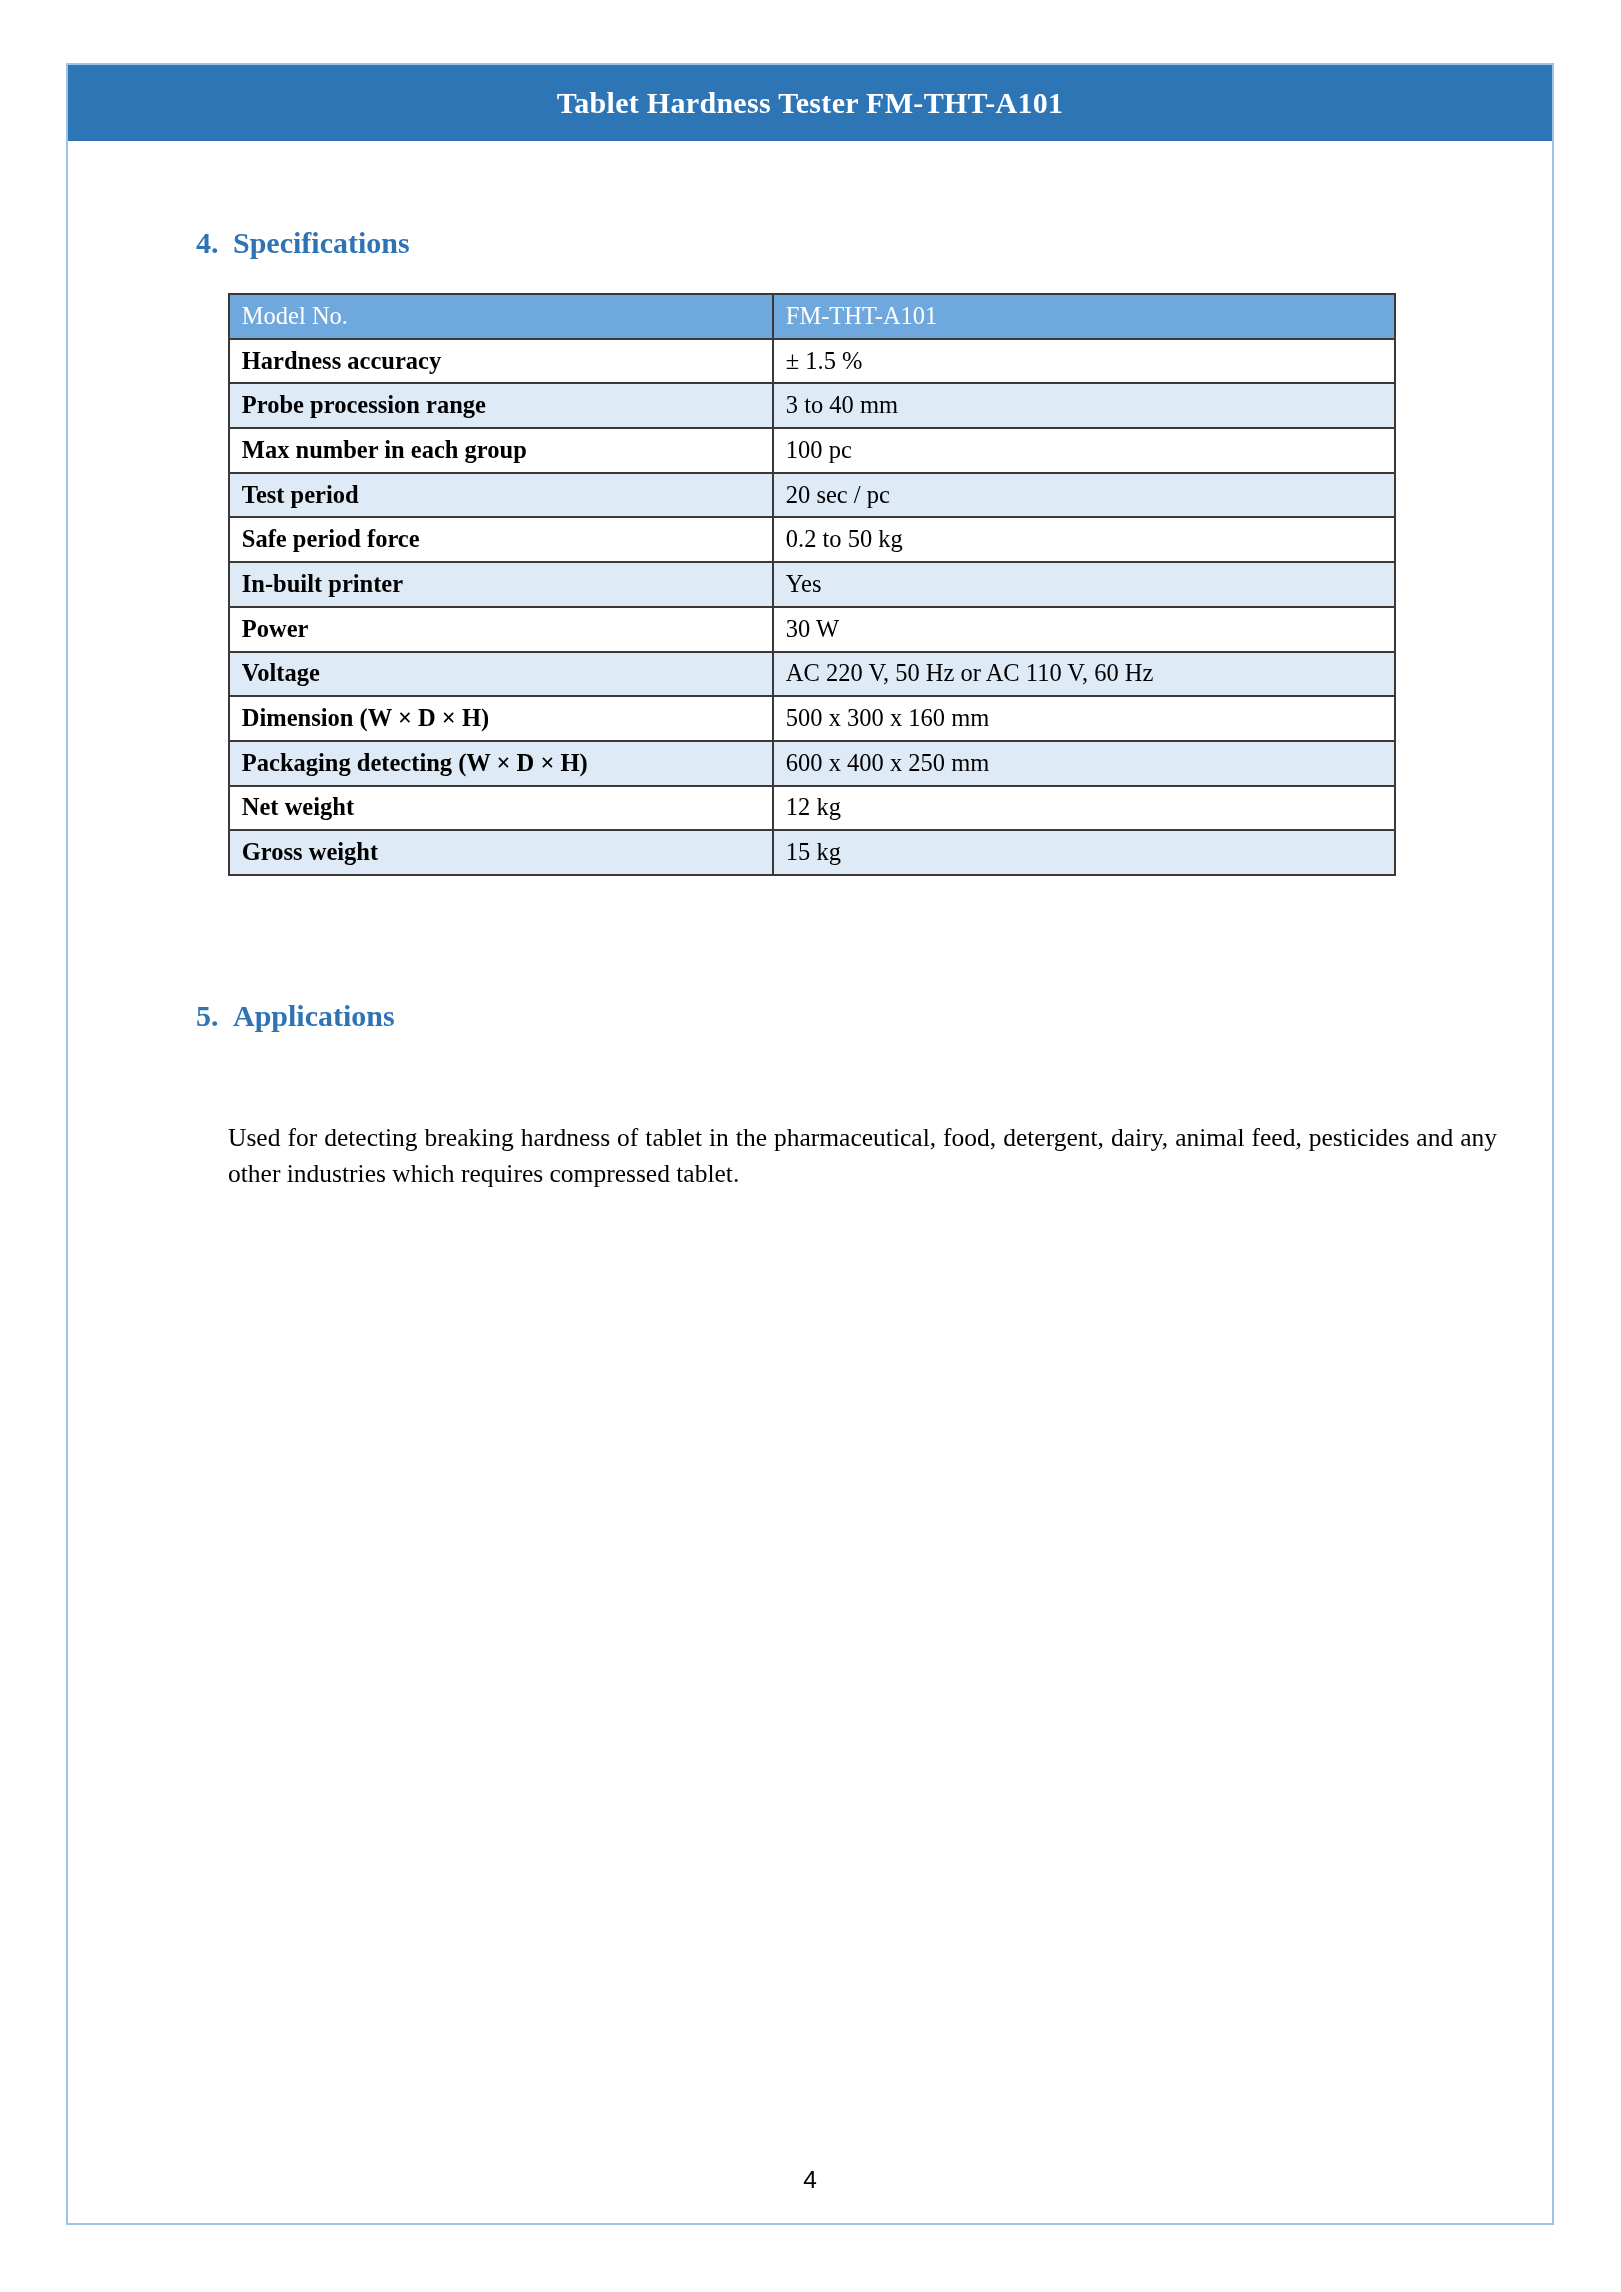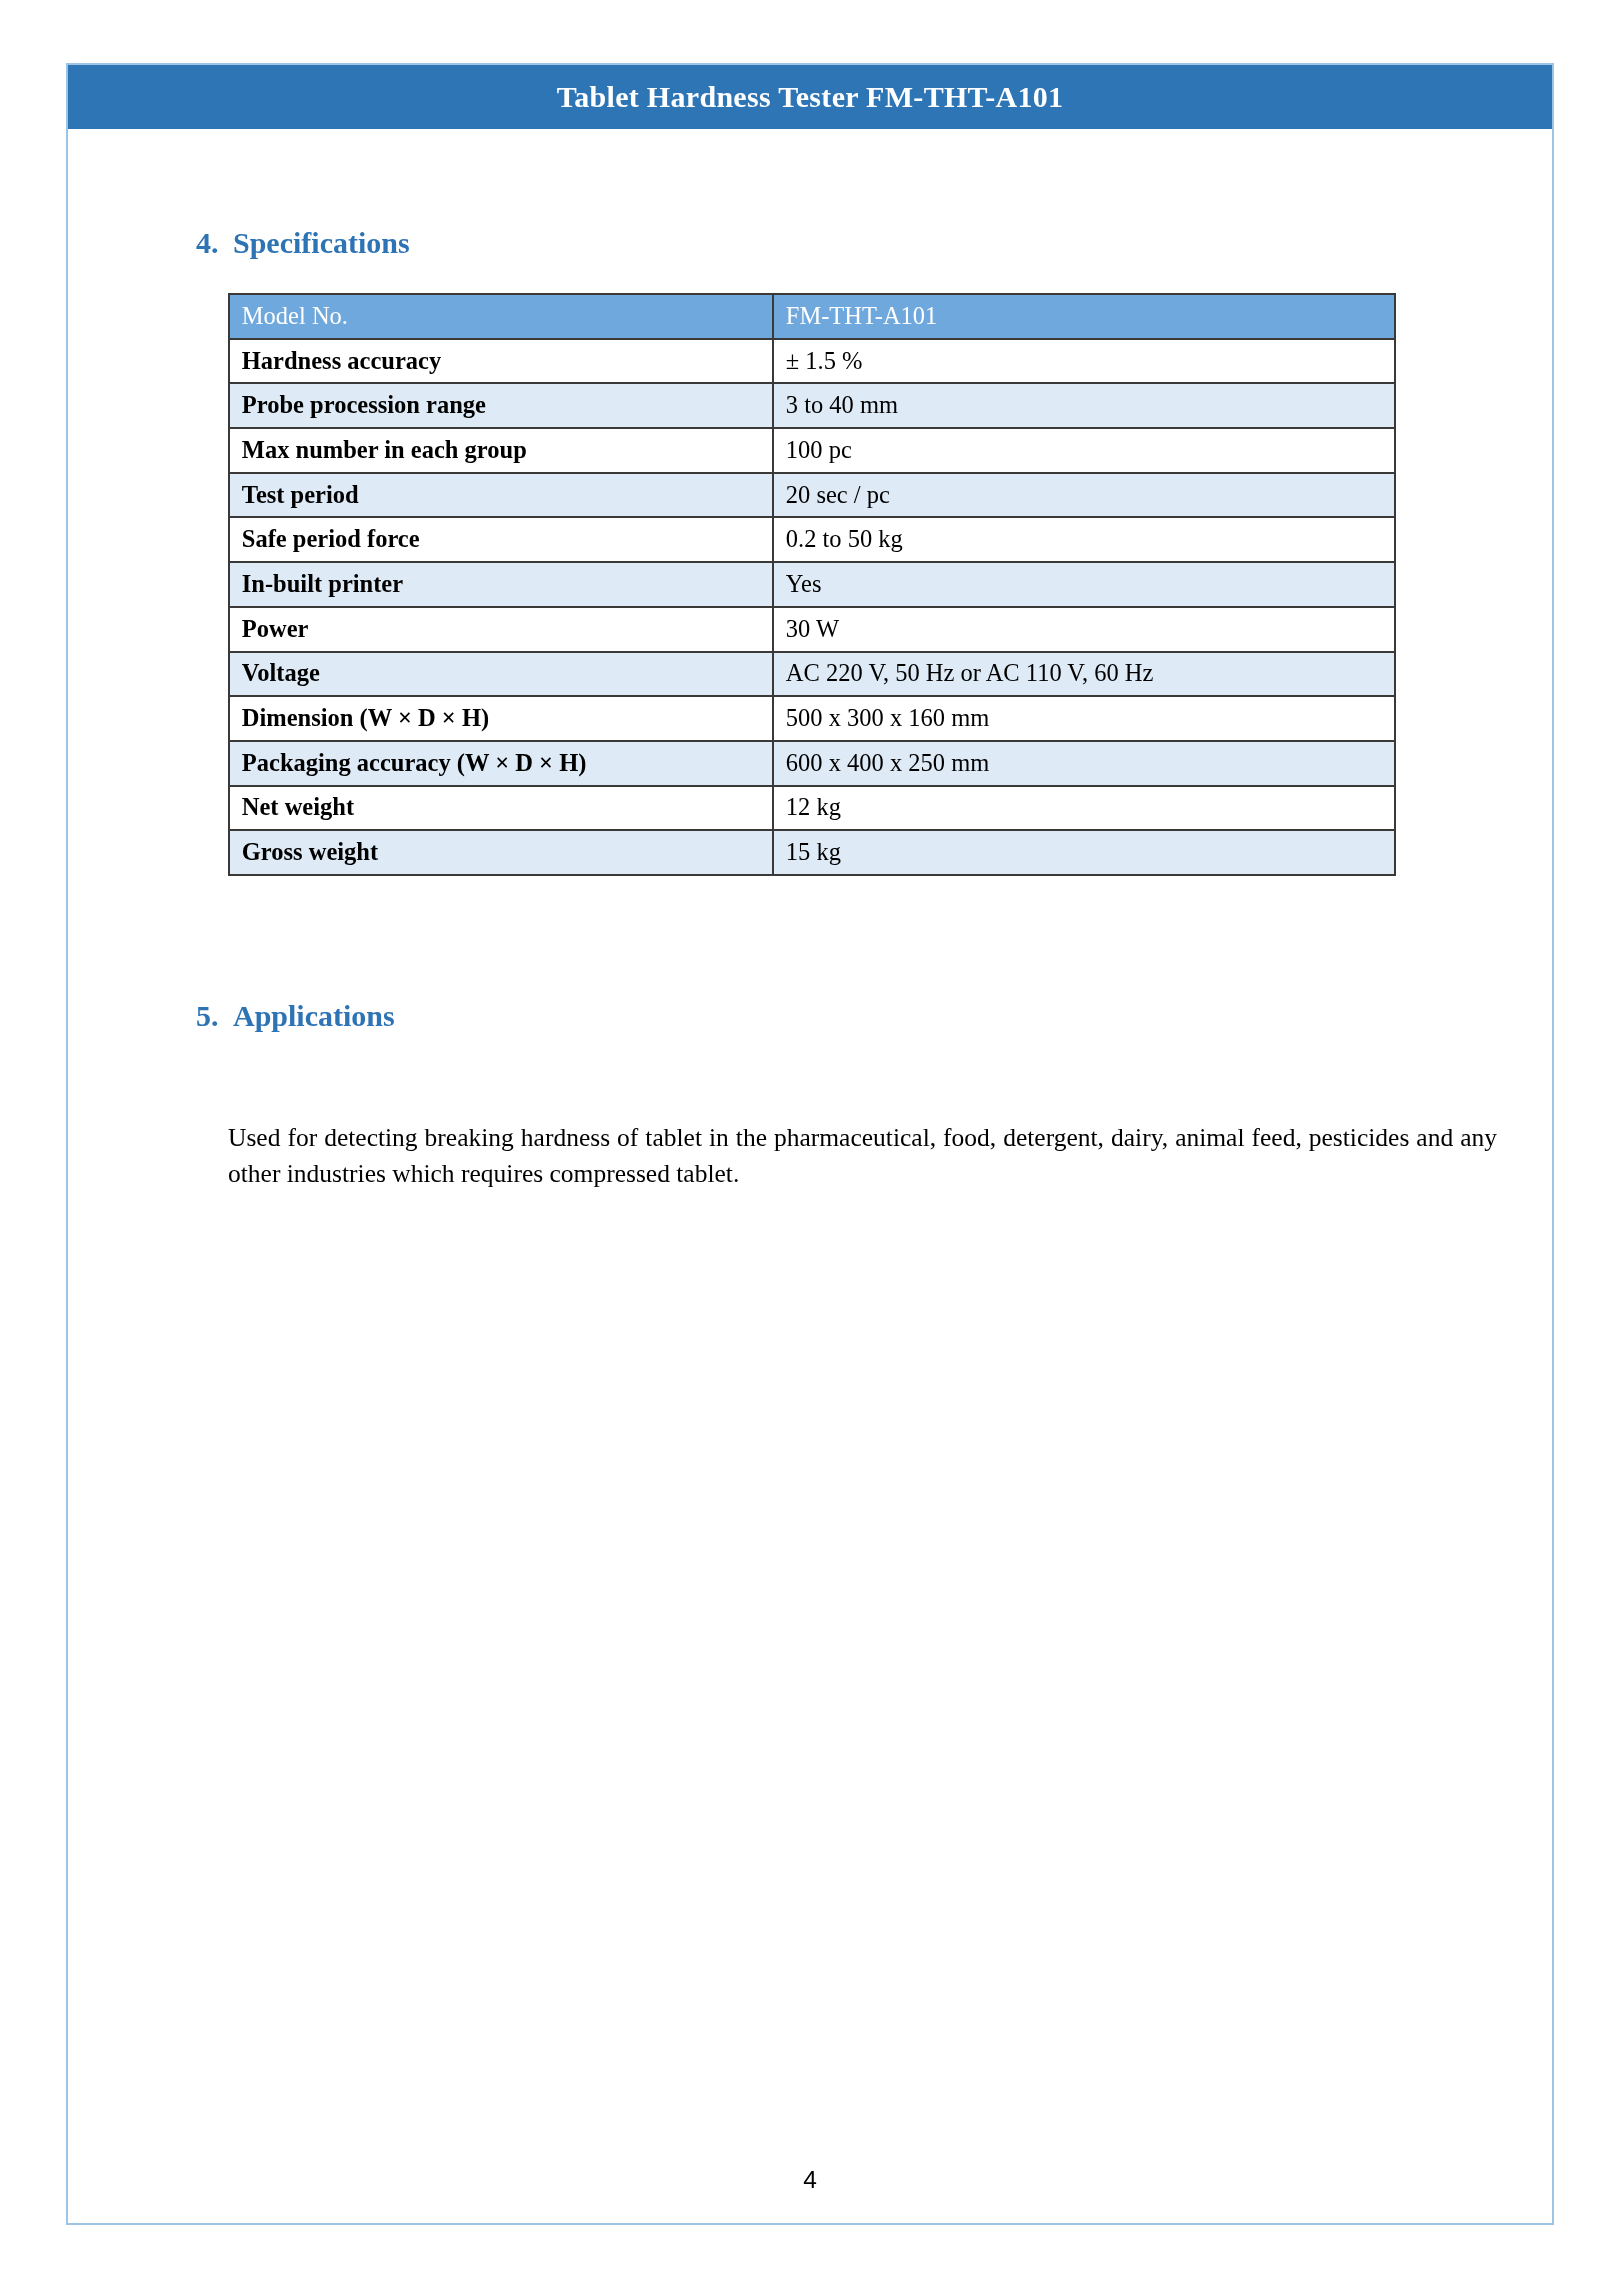--- a/index.html
+++ b/index.html
@@ -26,21 +26,21 @@
     box-sizing: border-box;
     background: #ffffff;
   }
 
   
   .header-banner {
     position: absolute;
     left: 68px;
     top: 65px;
     width: 1484px;
-    height: 64px;
+    height: 76px;
     background: #2E75B6;
     display: flex;
     align-items: center;
     justify-content: center;
   }
   .header-title {
     color: #ffffff;
     font-size: 30px;
     font-weight: bold;
     letter-spacing: 0.3px;
@@ -204,21 +204,21 @@
       </tr>
       <tr class="shaded">
         <td class="label">Voltage</td>
         <td class="value">AC 220 V, 50 Hz or AC 110 V, 60 Hz</td>
       </tr>
       <tr class="plain">
         <td class="label">Dimension (W × D × H)</td>
         <td class="value">500 x 300 x 160 mm</td>
       </tr>
       <tr class="shaded">
-        <td class="label">Packaging accuracy (W × D × H)</td>
+        <td class="label">Packaging detecting (W × D × H)</td>
         <td class="value">600 x 400 x 250 mm</td>
       </tr>
       <tr class="plain">
         <td class="label">Net weight</td>
         <td class="value">12 kg</td>
       </tr>
       <tr class="shaded">
         <td class="label">Gross weight</td>
         <td class="value">15 kg</td>
       </tr>

